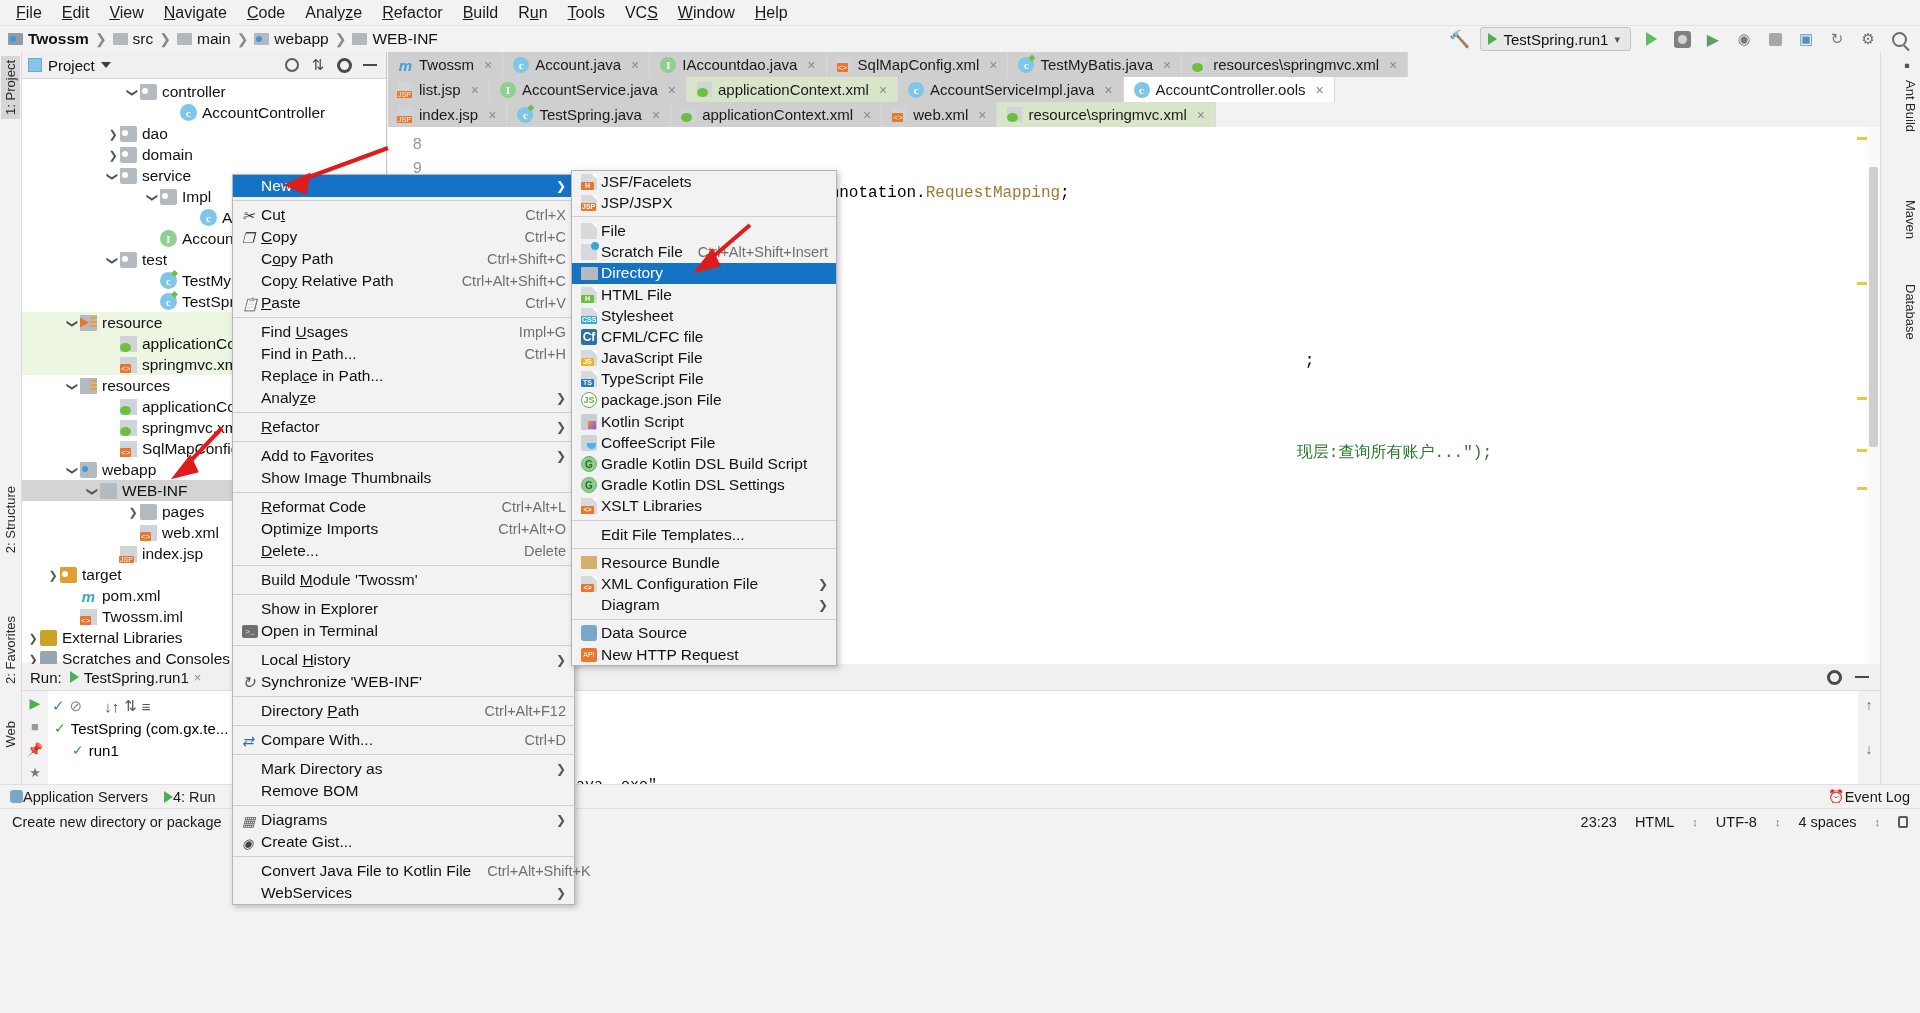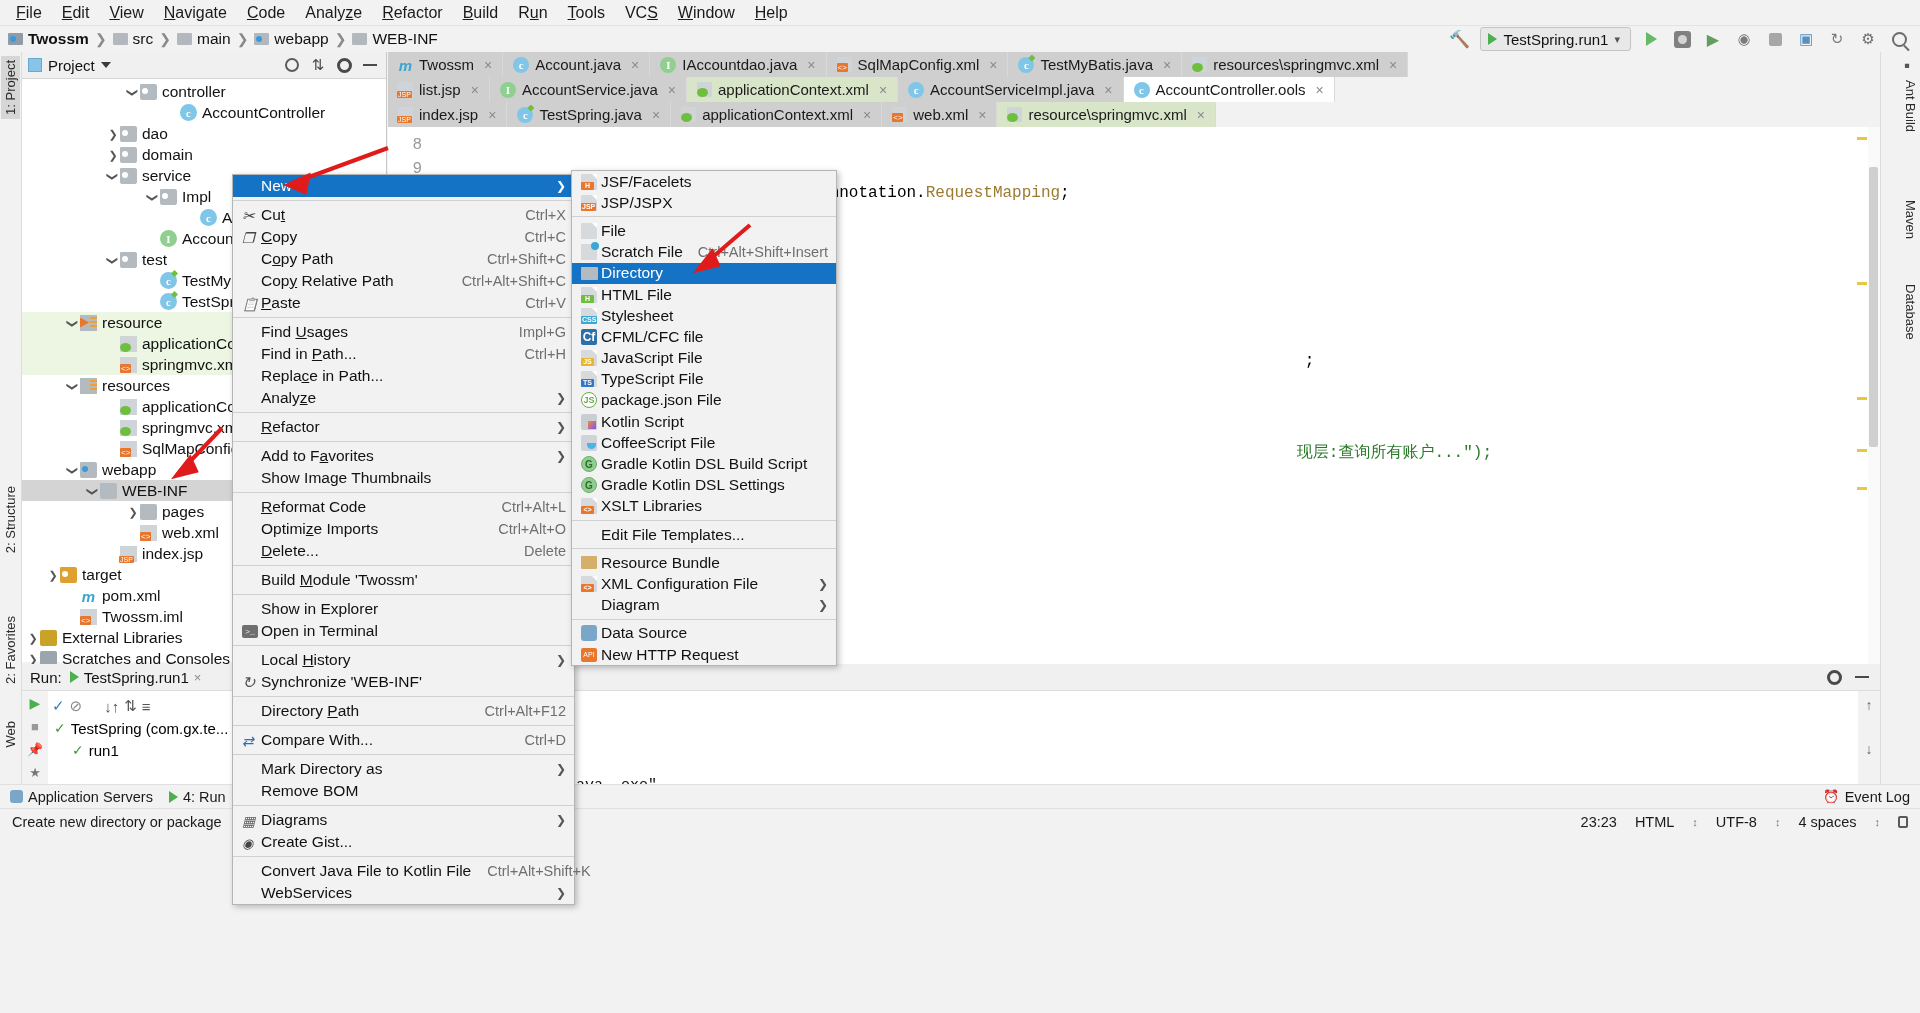--- a/index.html
+++ b/index.html
@@ -185,21 +185,21 @@
     font-family:"Liberation Mono", monospace; font-size:15px; line-height:26px; white-space:pre; overflow:hidden;}
   .c-black{color:#111;}
   .run-tb { width:22px; background:#f2f2f2; }
 
   
   .bottombar {
     position:absolute; left:0; top:784px; width:1920px; height:24px;
     background:#f2f2f2; display:flex; align-items:center; gap:16px; padding:0 10px;
     font-size:14.5px; color:#1a1a1a; border-top:1px solid #e0e0e0;
   }
-  .bb-item { display:flex; align-items:center; gap:5px; }
+  .bb-item { display:flex; align-items:center; }
   .bb-spacer{flex:1;}
 
   
   .statusbar {
     position:absolute; left:0; top:808px; width:1920px; height:26px;
     background:#f2f2f2; display:flex; align-items:center; gap:18px; padding:0 12px;
     font-size:14.5px; color:#1a1a1a; border-top:1px solid #e0e0e0;justify-content:space-between;
   }
   .sb-spacer{flex:1;}
   .lock-ico{width:10px;height:12px;border:2px solid #5a5a5a;border-radius:2px;position:relative;}

